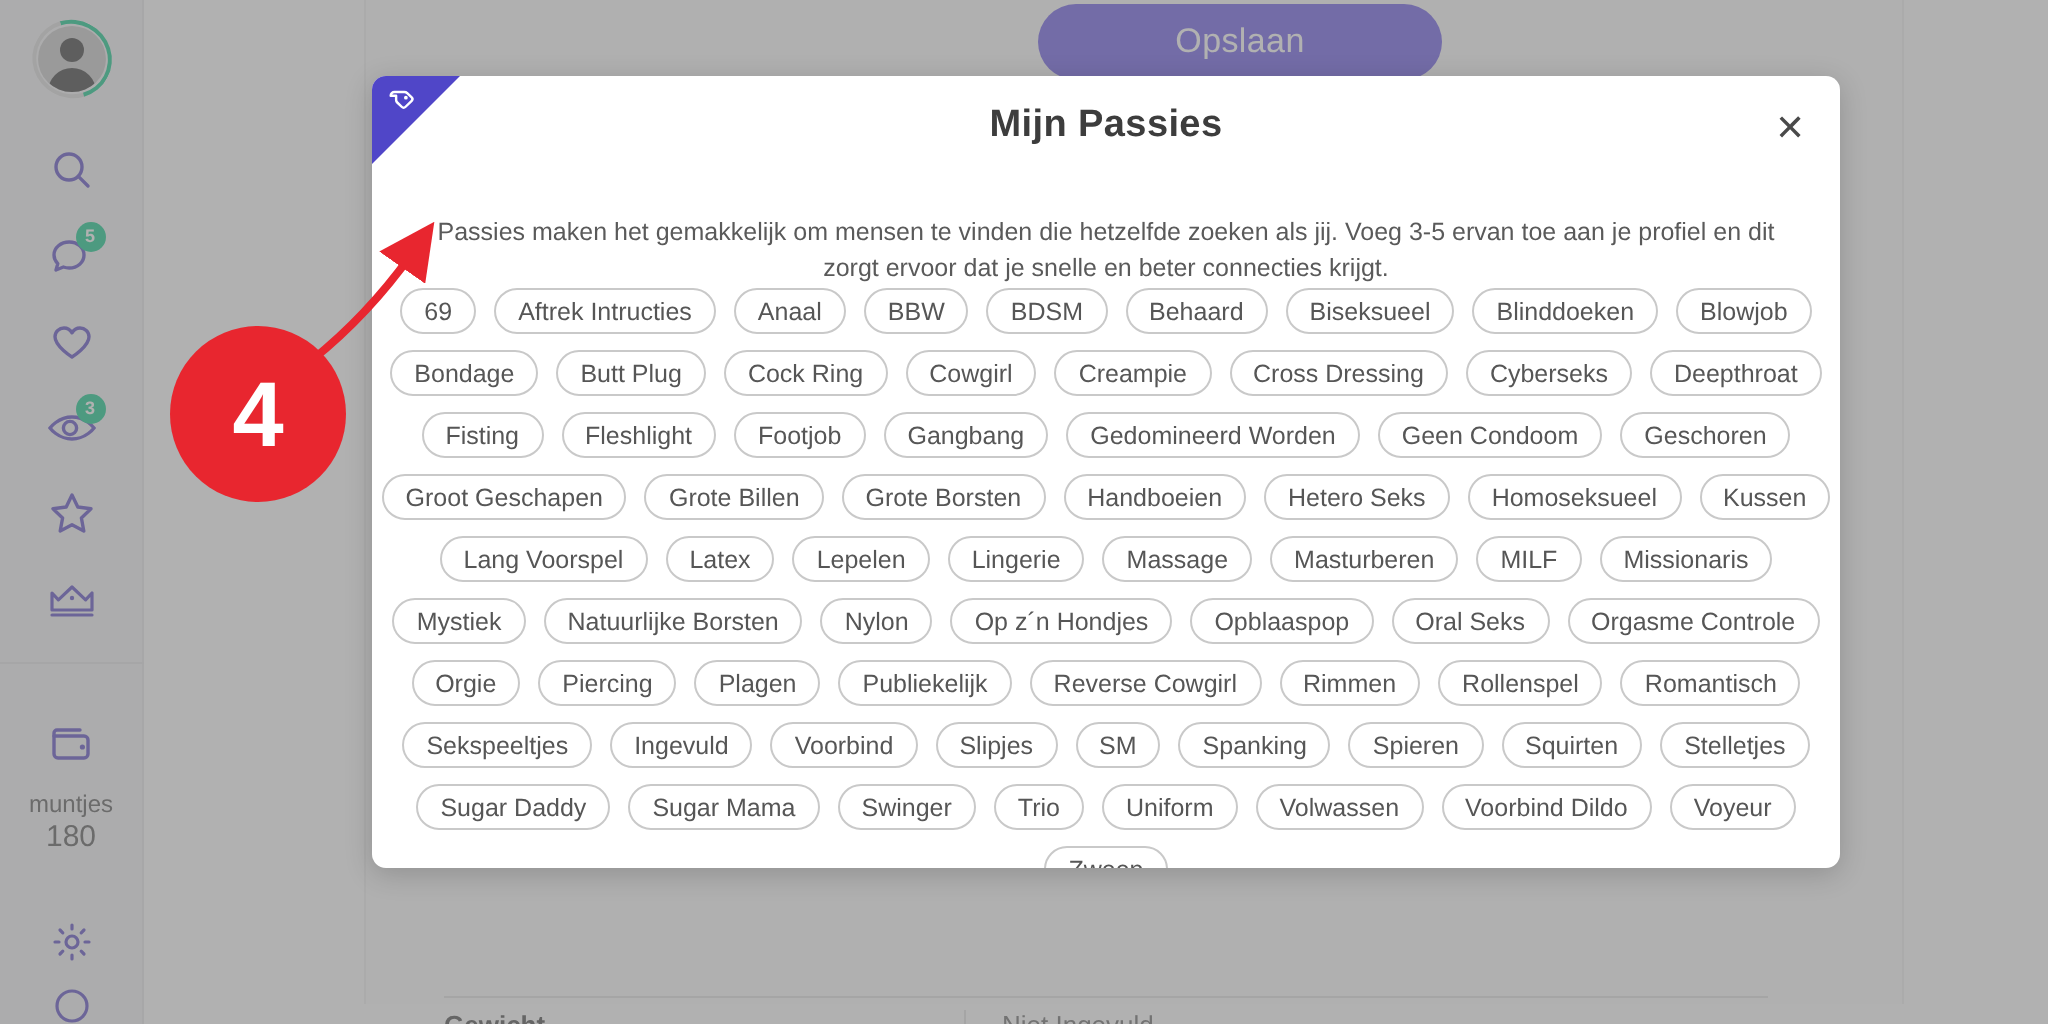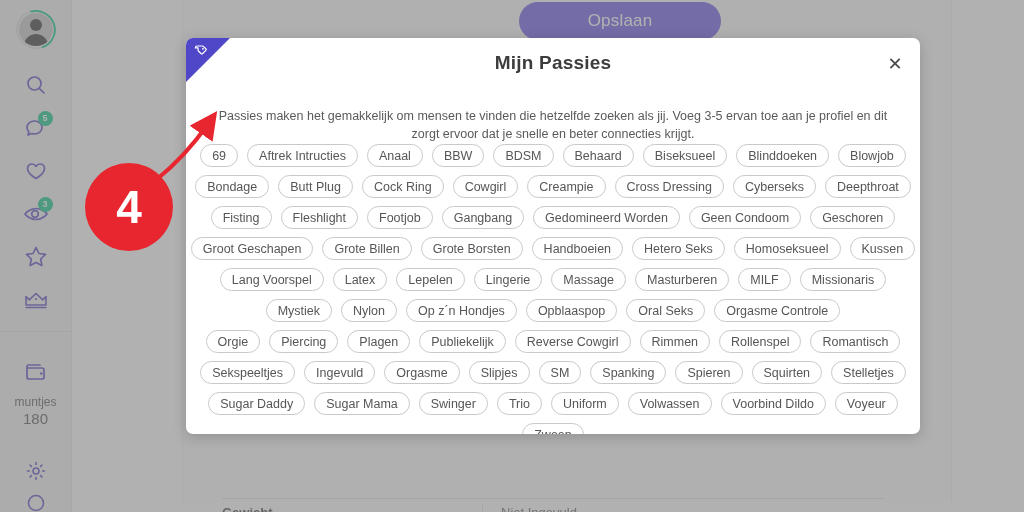--- a/index.html
+++ b/index.html
@@ -386,40 +386,41 @@
           <div class="tag">Latex</div>
           <div class="tag">Lepelen</div>
           <div class="tag">Lingerie</div>
           <div class="tag">Massage</div>
           <div class="tag">Masturberen</div>
           <div class="tag">MILF</div>
           <div class="tag">Missionaris</div>
         </div>
         <div class="tag-row">
           <div class="tag">Mystiek</div>
+          <div class="tag">Natuurlijke Borsten</div>
           <div class="tag">Nylon</div>
           <div class="tag">Op z´n Hondjes</div>
           <div class="tag">Opblaaspop</div>
           <div class="tag">Oral Seks</div>
           <div class="tag">Orgasme Controle</div>
         </div>
         <div class="tag-row">
           <div class="tag">Orgie</div>
           <div class="tag">Piercing</div>
           <div class="tag">Plagen</div>
           <div class="tag">Publiekelijk</div>
           <div class="tag">Reverse Cowgirl</div>
           <div class="tag">Rimmen</div>
           <div class="tag">Rollenspel</div>
           <div class="tag">Romantisch</div>
         </div>
         <div class="tag-row">
           <div class="tag">Sekspeeltjes</div>
           <div class="tag">Ingevuld</div>
-          <div class="tag">Orgasme</div>
+          <div class="tag">Voorbind</div>
           <div class="tag">Slipjes</div>
           <div class="tag">SM</div>
           <div class="tag">Spanking</div>
           <div class="tag">Spieren</div>
           <div class="tag">Squirten</div>
           <div class="tag">Stelletjes</div>
         </div>
         <div class="tag-row">
           <div class="tag">Sugar Daddy</div>
           <div class="tag">Sugar Mama</div>

